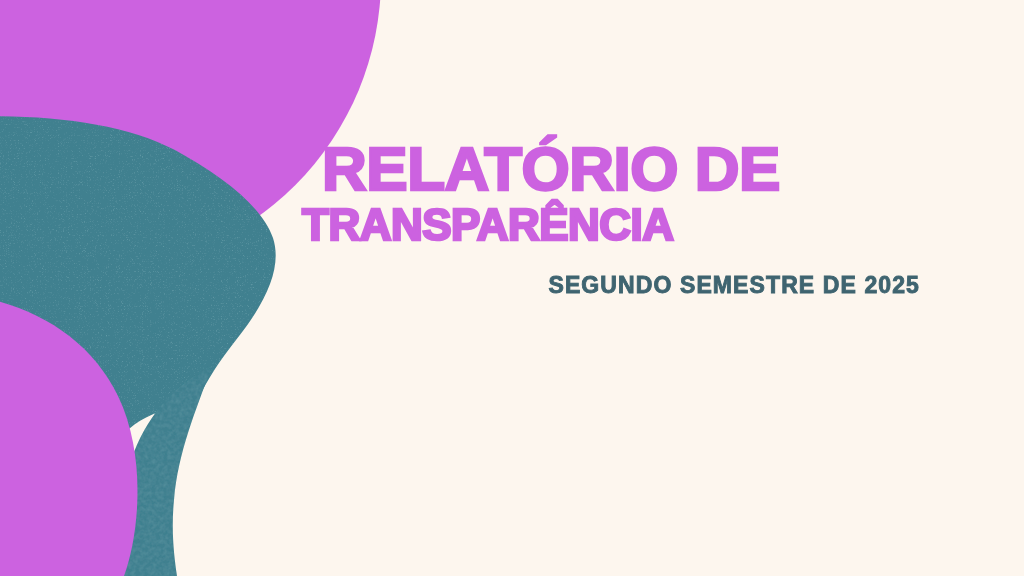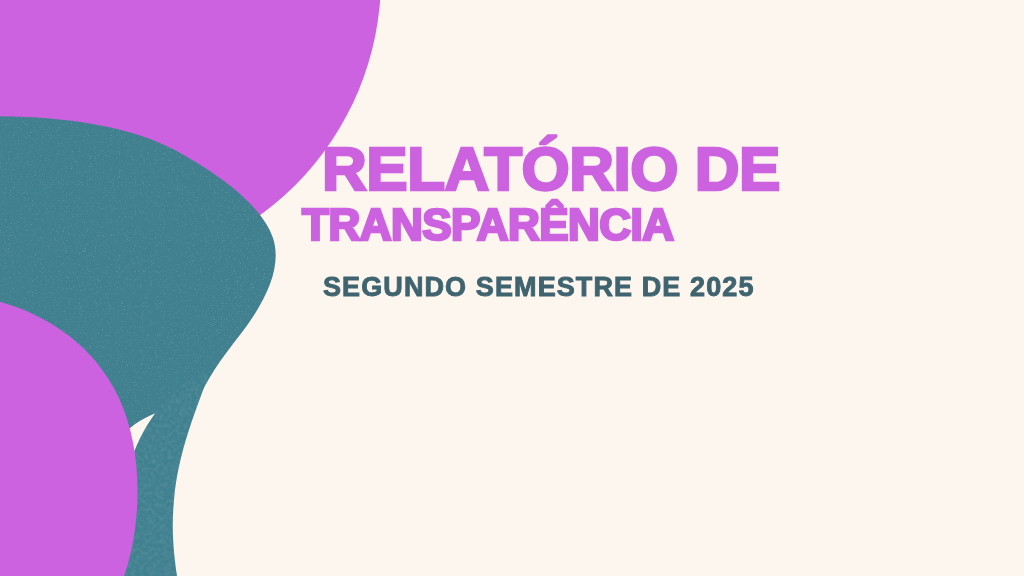--- a/index.html
+++ b/index.html
@@ -55,24 +55,25 @@
     transform-origin: left center;
     padding-left: 2px;
     margin-top: 6px;
   }
   #subtitle {
     display: block;
     margin: 26px 0 0 23px;
     color: #3f6470;
     font-family: "Liberation Sans", sans-serif;
     font-weight: 700;
-    font-size: 27px;
+    font-size: 23px;
     letter-spacing: 1.1px;
     text-transform: uppercase;
     white-space: nowrap;
+    text-align: right;
     -webkit-text-stroke: 0.9px #3f6470;
   }
 </style>
 </head>
 <body>
 
 <div id="slide">
 
   <svg id="decor" viewBox="0 0 1024 576" preserveAspectRatio="none" xmlns="http://www.w3.org/2000/svg">
     <defs>

